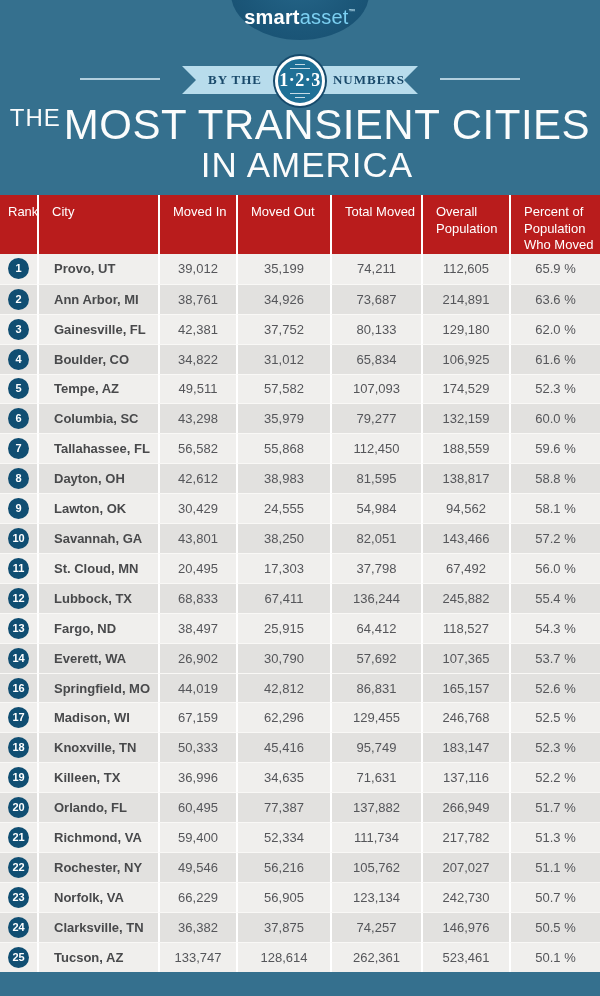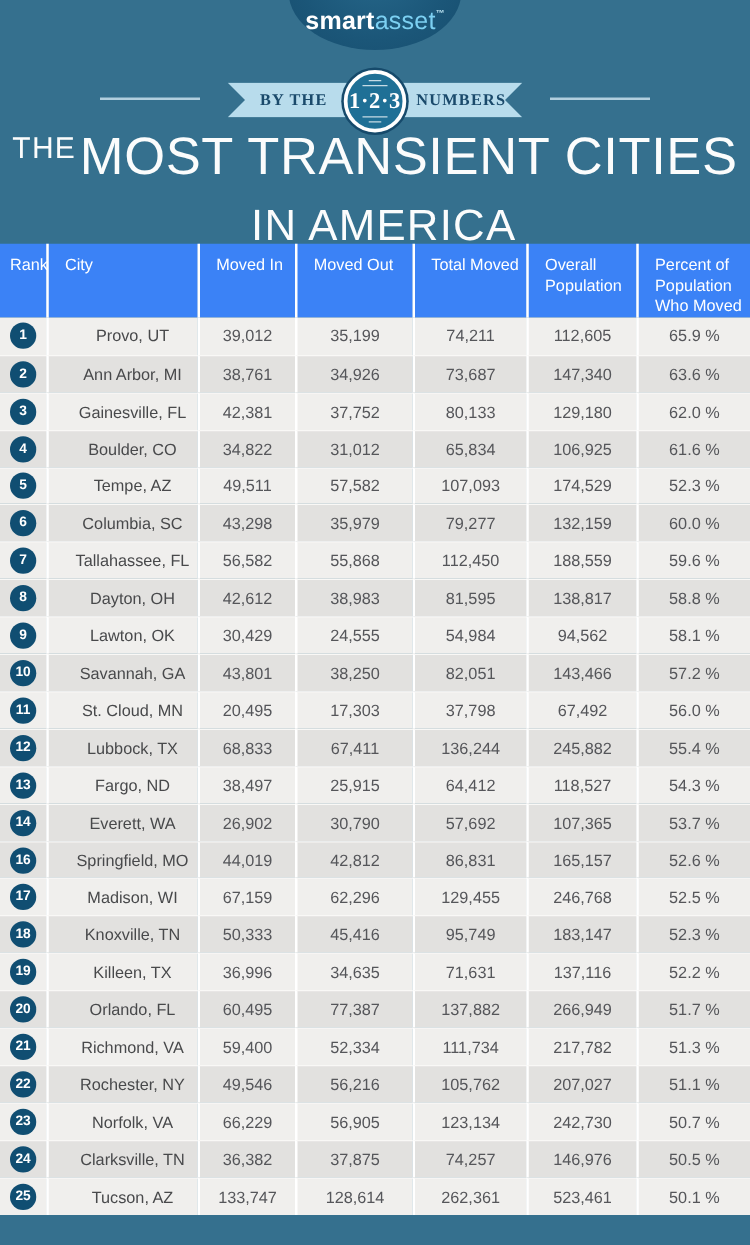--- a/index.html
+++ b/index.html
@@ -35,39 +35,39 @@
   .badge .rule { display:block; height:1px; background:rgba(255,255,255,.75); margin:1.5px 0; }
   .badge .r-short { width:10px; }
   .badge .r-long { width:20px; }
   .badge-num { color:#ffffff; font-family:"Liberation Serif", serif; font-weight:bold;
                font-size:18px; letter-spacing:.5px; line-height:1.1; margin:1px 0; }
 
   .title { position:absolute; left:0; right:0; top:104px; text-align:center; color:#fbfcfc;
            font-weight:normal; }
   .t1 { font-size:42px; line-height:1.02; letter-spacing:.5px; white-space:nowrap; }
   .t1 .the { font-size:24px; letter-spacing:1px; vertical-align:13px; margin-right:3px; }
-  .t2 { font-size:35px; line-height:1; letter-spacing:1px; margin-top:16px;padding-left:14px; }
+  .t2 { font-size:35px; line-height:1; letter-spacing:1px; margin-top:0;padding-left:14px; }
 
   
   table { width:600px; border-collapse:separate; border-spacing:0; table-layout:fixed; }
   col.c-rank{width:37px;} col.c-city{width:121px;} col.c-in{width:78px;} col.c-out{width:94px;}
   col.c-total{width:91px;} col.c-pop{width:88px;} col.c-pct{width:91px;}
 
-  thead th { height:53px; background:#3b82f6; color:#ffffff; font-weight:normal; font-size:13px;
+  thead th { height:53px; background:#b91c1c; color:#ffffff; font-weight:normal; font-size:13px;
              line-height:1.28; text-align:left; vertical-align:top; padding:9px 4px 0 13px;
              border-left:2px solid #ffffff; }
   thead th.rank { border-left:none; padding-left:8px; }
 
   tbody td { height:29.92px; font-size:13px; color:#55565a; text-align:center; vertical-align:middle;
              border-left:2px solid #ffffff; padding:0; }
   tbody td.rank { border-left:none; }
   tbody tr + tr td { border-top:1px solid #f9f8f6; }
   tbody tr.odd  { background:#f0efed; }
   tbody tr.even { background:#e2e1df; }
-  td.city { text-align:center; padding-left:15px; font-weight:normal; color:#48494b; }
+  td.city { text-align:left; padding-left:15px; font-weight:bold; color:#48494b; }
   .rank-badge { display:inline-flex; width:21px; height:21px; border-radius:50%; background:#104e72;
                 color:#ffffff; font-size:11px; font-weight:bold; align-items:center; justify-content:center;
                 line-height:1; }
 </style>
 </head>
 <body>
 
 <div class="page">
 
   <div class="hero">
@@ -128,21 +128,21 @@
           <td class="total">74,211</td>
           <td class="pop">112,605</td>
           <td class="pct">65.9 %</td>
         </tr>
         <tr class="even">
           <td class="rank"><span class="rank-badge">2</span></td>
           <td class="city">Ann Arbor, MI</td>
           <td class="in">38,761</td>
           <td class="out">34,926</td>
           <td class="total">73,687</td>
-          <td class="pop">147,340</td>
+          <td class="pop">214,891</td>
           <td class="pct">63.6 %</td>
         </tr>
         <tr class="odd">
           <td class="rank"><span class="rank-badge">3</span></td>
           <td class="city">Gainesville, FL</td>
           <td class="in">42,381</td>
           <td class="out">37,752</td>
           <td class="total">80,133</td>
           <td class="pop">129,180</td>
           <td class="pct">62.0 %</td>

